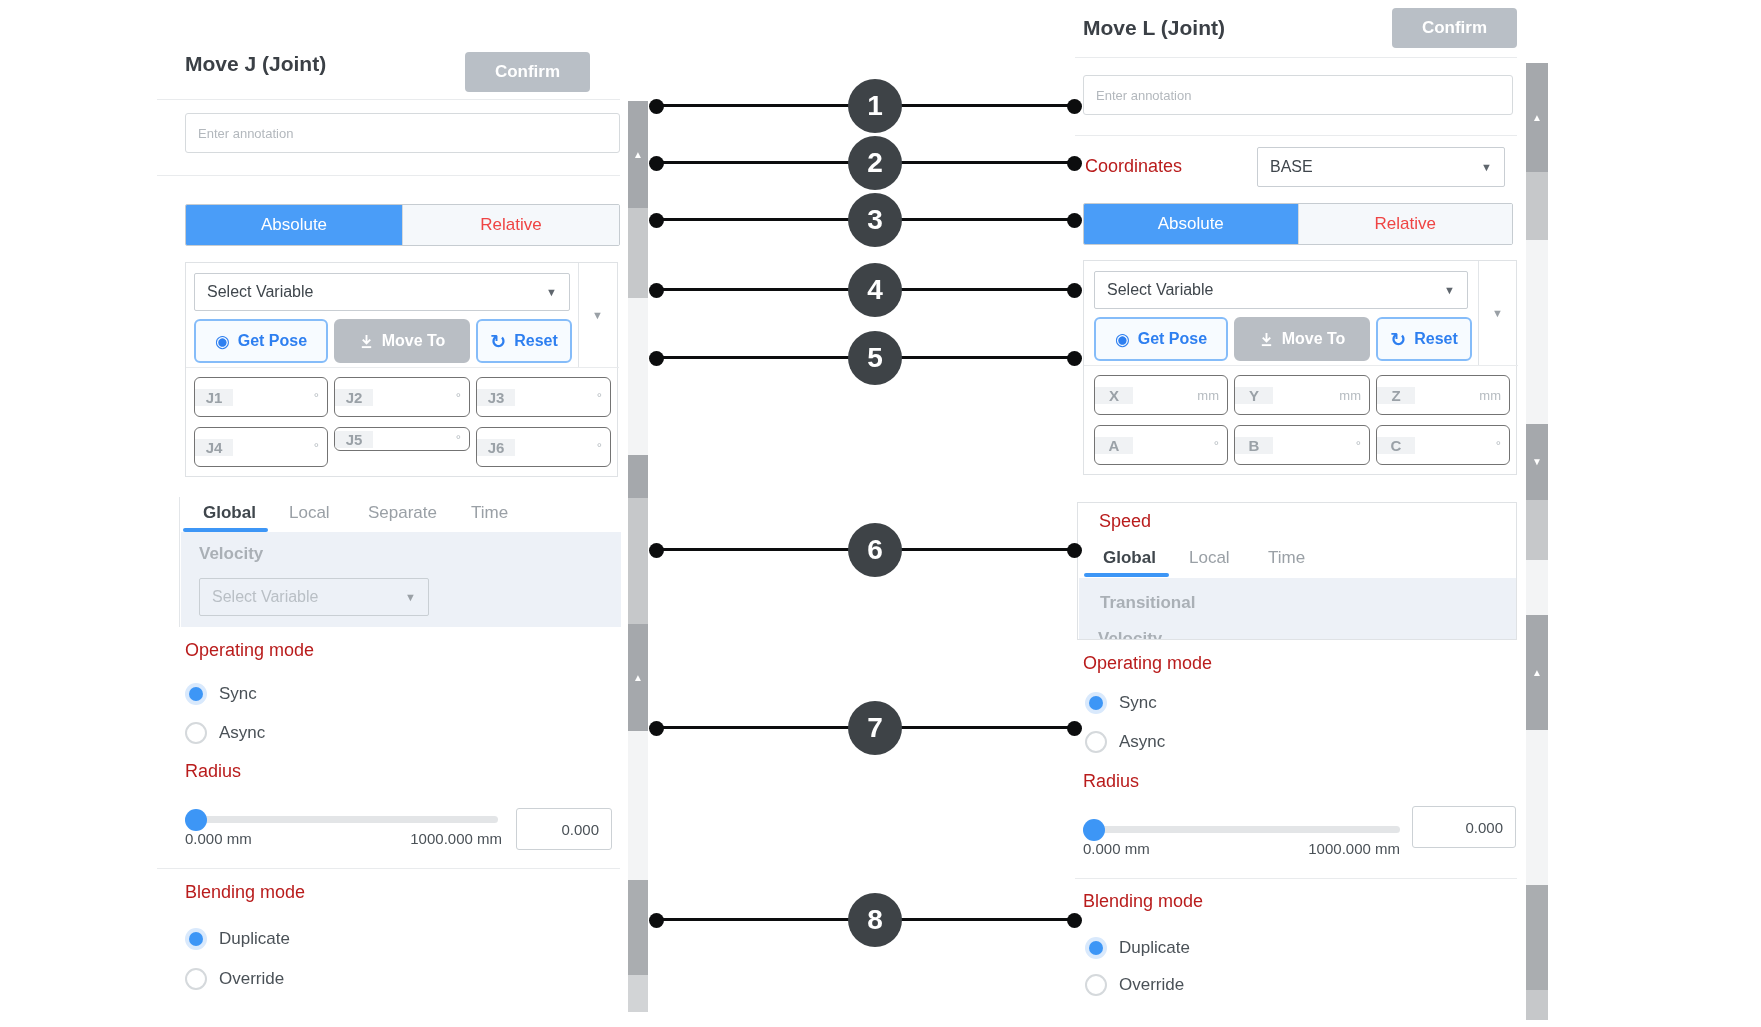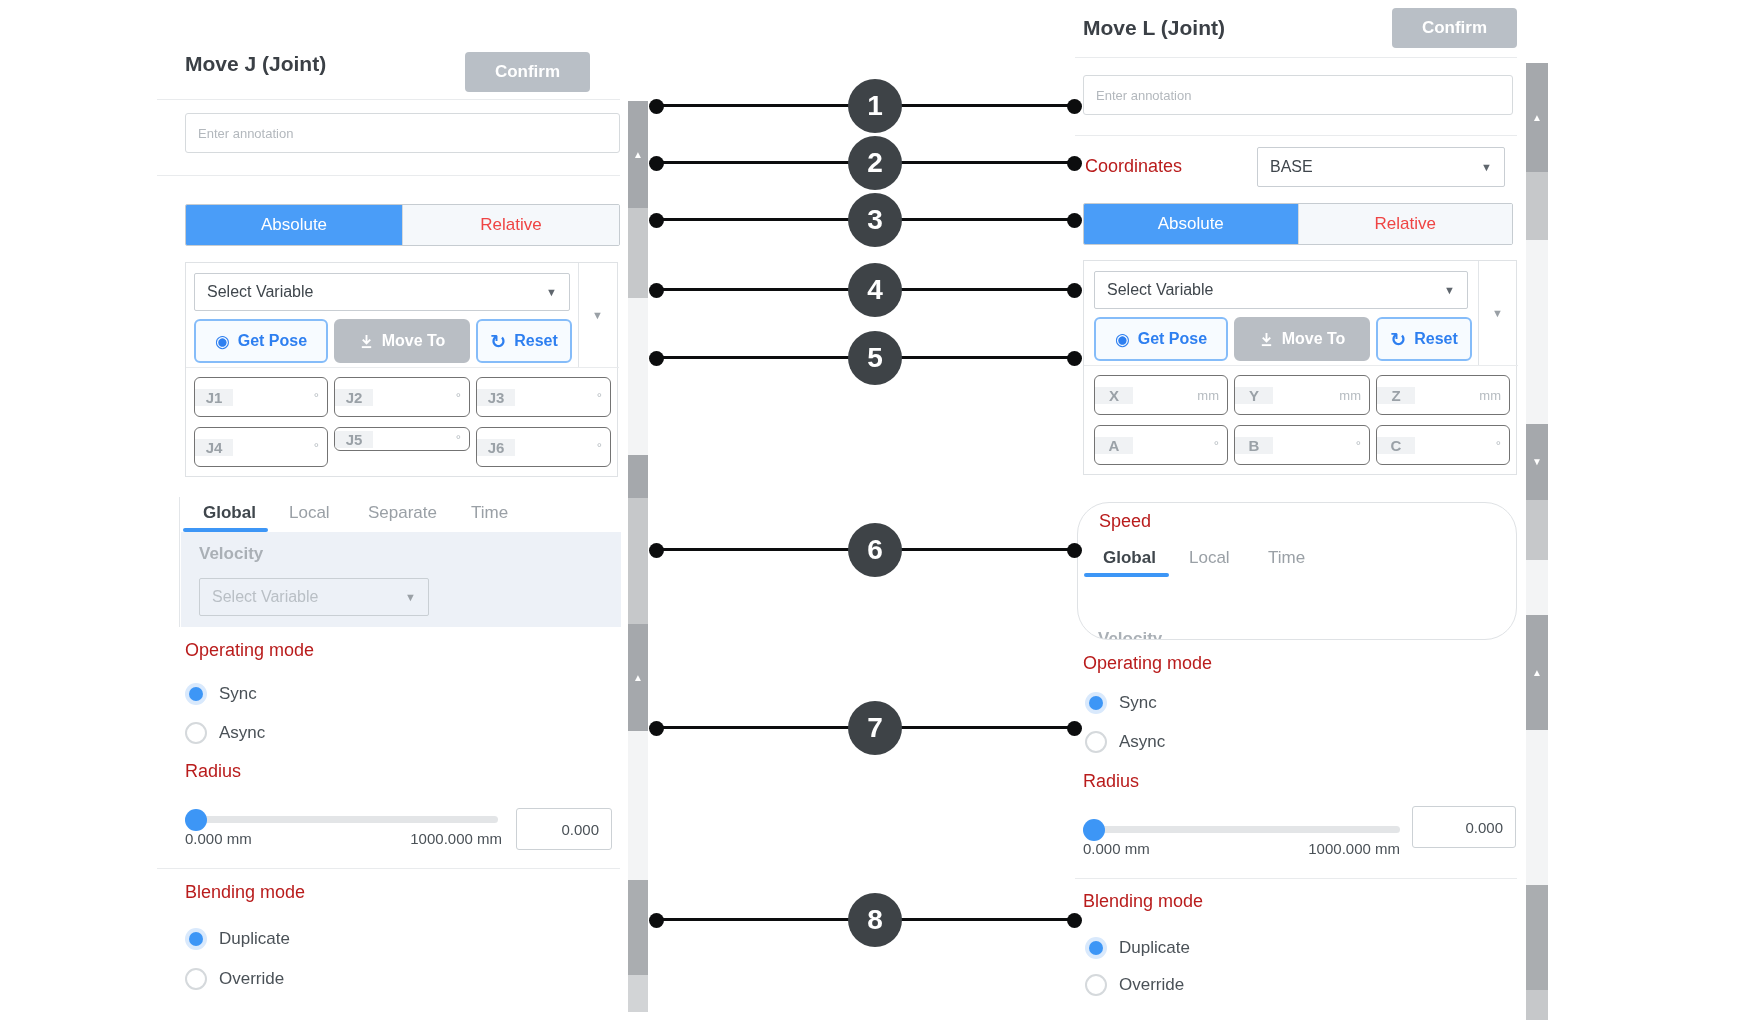--- a/index.html
+++ b/index.html
@@ -52,21 +52,21 @@
   .slabel{font-size:15px;color:#4a5157;}
   .valbox{border:1px solid #ccd1d5;border-radius:3px;background:#fff;font-size:15px;color:#4a5157;
           display:flex;align-items:center;justify-content:flex-end;padding-right:12px;box-sizing:border-box;}
   .vline{width:1px;background:#e2e5e8;}
   .conn-line{height:3px;background:#0c0d0e;}
   .conn-dot{width:15px;height:15px;border-radius:50%;background:#0c0d0e;}
   .conn-circle{width:54px;height:54px;border-radius:50%;background:#3e4347;color:#fff;
                font-size:28px;font-weight:bold;display:flex;align-items:center;justify-content:center;}
   .seg{position:absolute;left:0;width:100%;display:flex;align-items:center;justify-content:center;}
   .sarrow{color:#fff;font-size:10px;line-height:1;}
-  .clipwrap{overflow:hidden;border-radius:32px;}
+  .clipwrap{overflow:hidden;}
 </style>
 </head>
 <body>
 
 <div id="stage">
 
   <div class="panel" style="left:157px;width:463px;">
     <div class="abs ptitle" style="left:28px;top:52px;">Move J (Joint)</div>
     <button class="abs confirm" style="left:308px;top:52px;width:125px;height:40px;">Confirm</button>
     <div class="abs divider" style="left:0;top:99px;width:463px;"></div>
@@ -253,20 +253,23 @@
           <span class="psuffix">°</span>
       </div>
     </div>
 
     <div class="abs gbox clipwrap" style="left:2px;top:502px;width:440px;height:138px;">
       <div class="abs hd" style="left:21px;top:8px;">Speed</div>
       <div class="abs stab on" style="left:25px;top:45px;">Global</div>
       <div class="abs stab" style="left:111px;top:45px;">Local</div>
       <div class="abs stab" style="left:190px;top:45px;">Time</div>
       <div class="abs underline" style="left:6px;top:70px;width:85px;"></div>
+      <div class="abs bluearea" style="left:1px;top:75px;width:438px;height:63px;">
+        <div class="abs ghd" style="left:21px;top:15px;">Transitional</div>
+      </div>
       <div class="abs ghd" style="left:20px;top:126px;">Velocity</div>
     </div>
 
     <div class="abs hd" style="left:8px;top:653px;">Operating mode</div>
     <div class="abs radrow" style="left:10px;top:692px;">
       <span class="radio on"></span>
       <span class="rlabel">Sync</span>
     </div>
     <div class="abs radrow" style="left:10px;top:731px;">
       <span class="radio off"></span>

